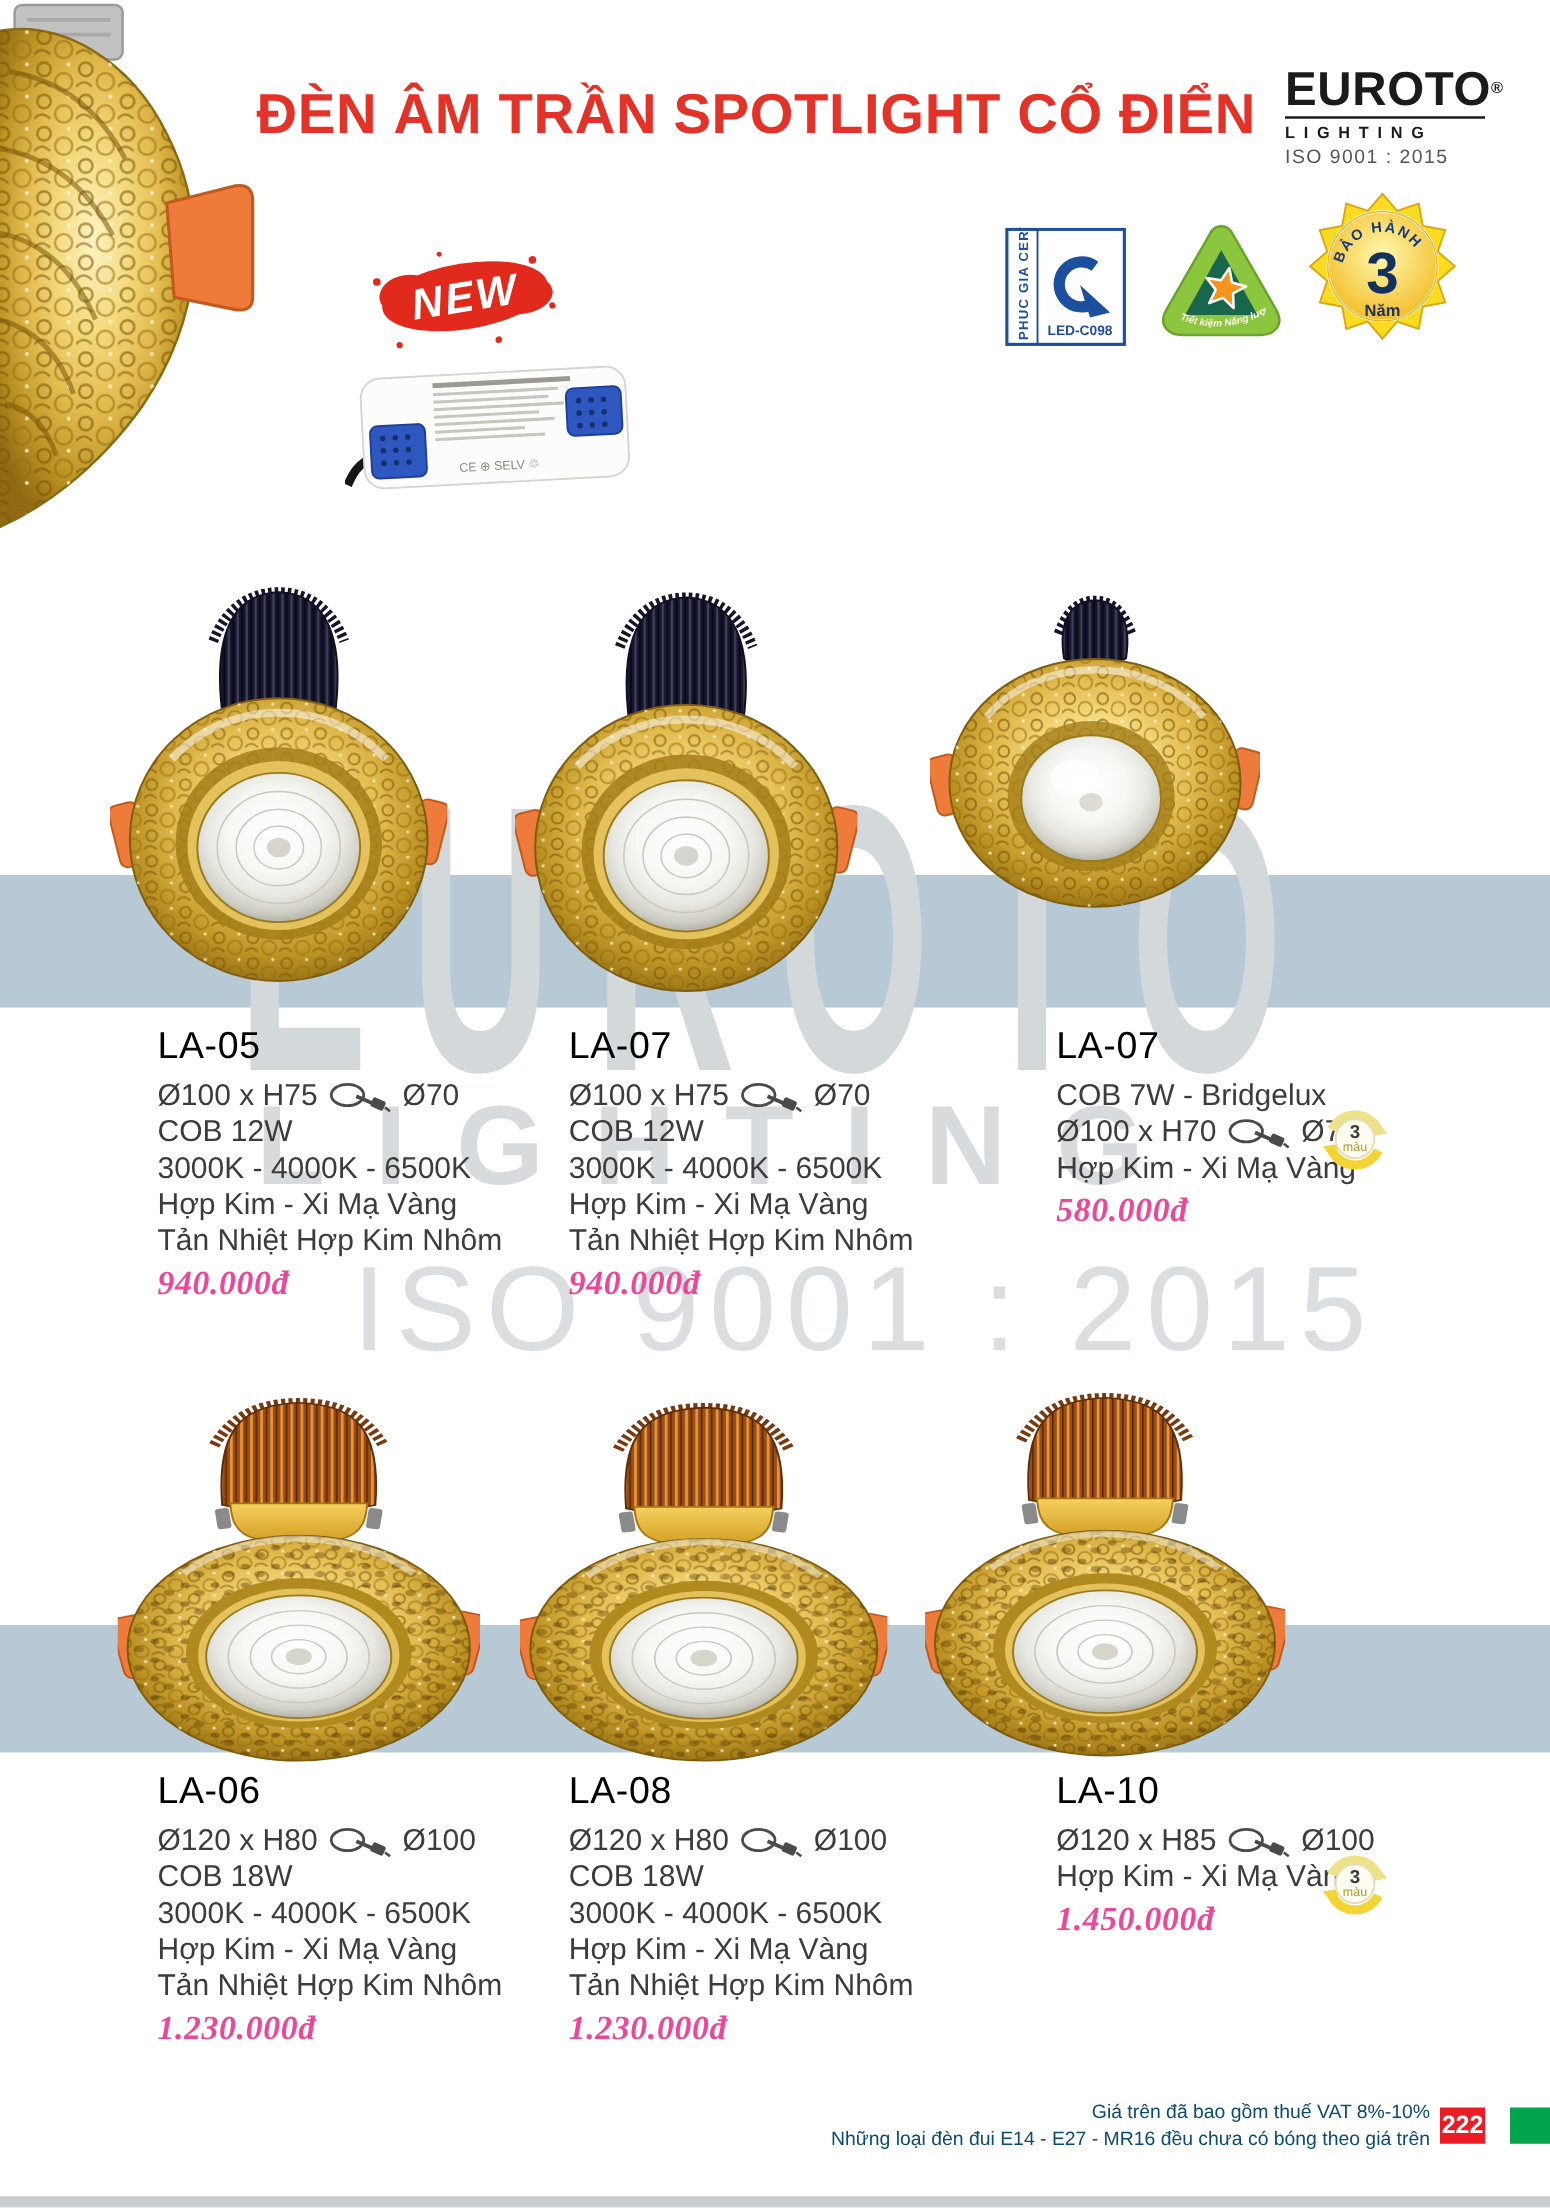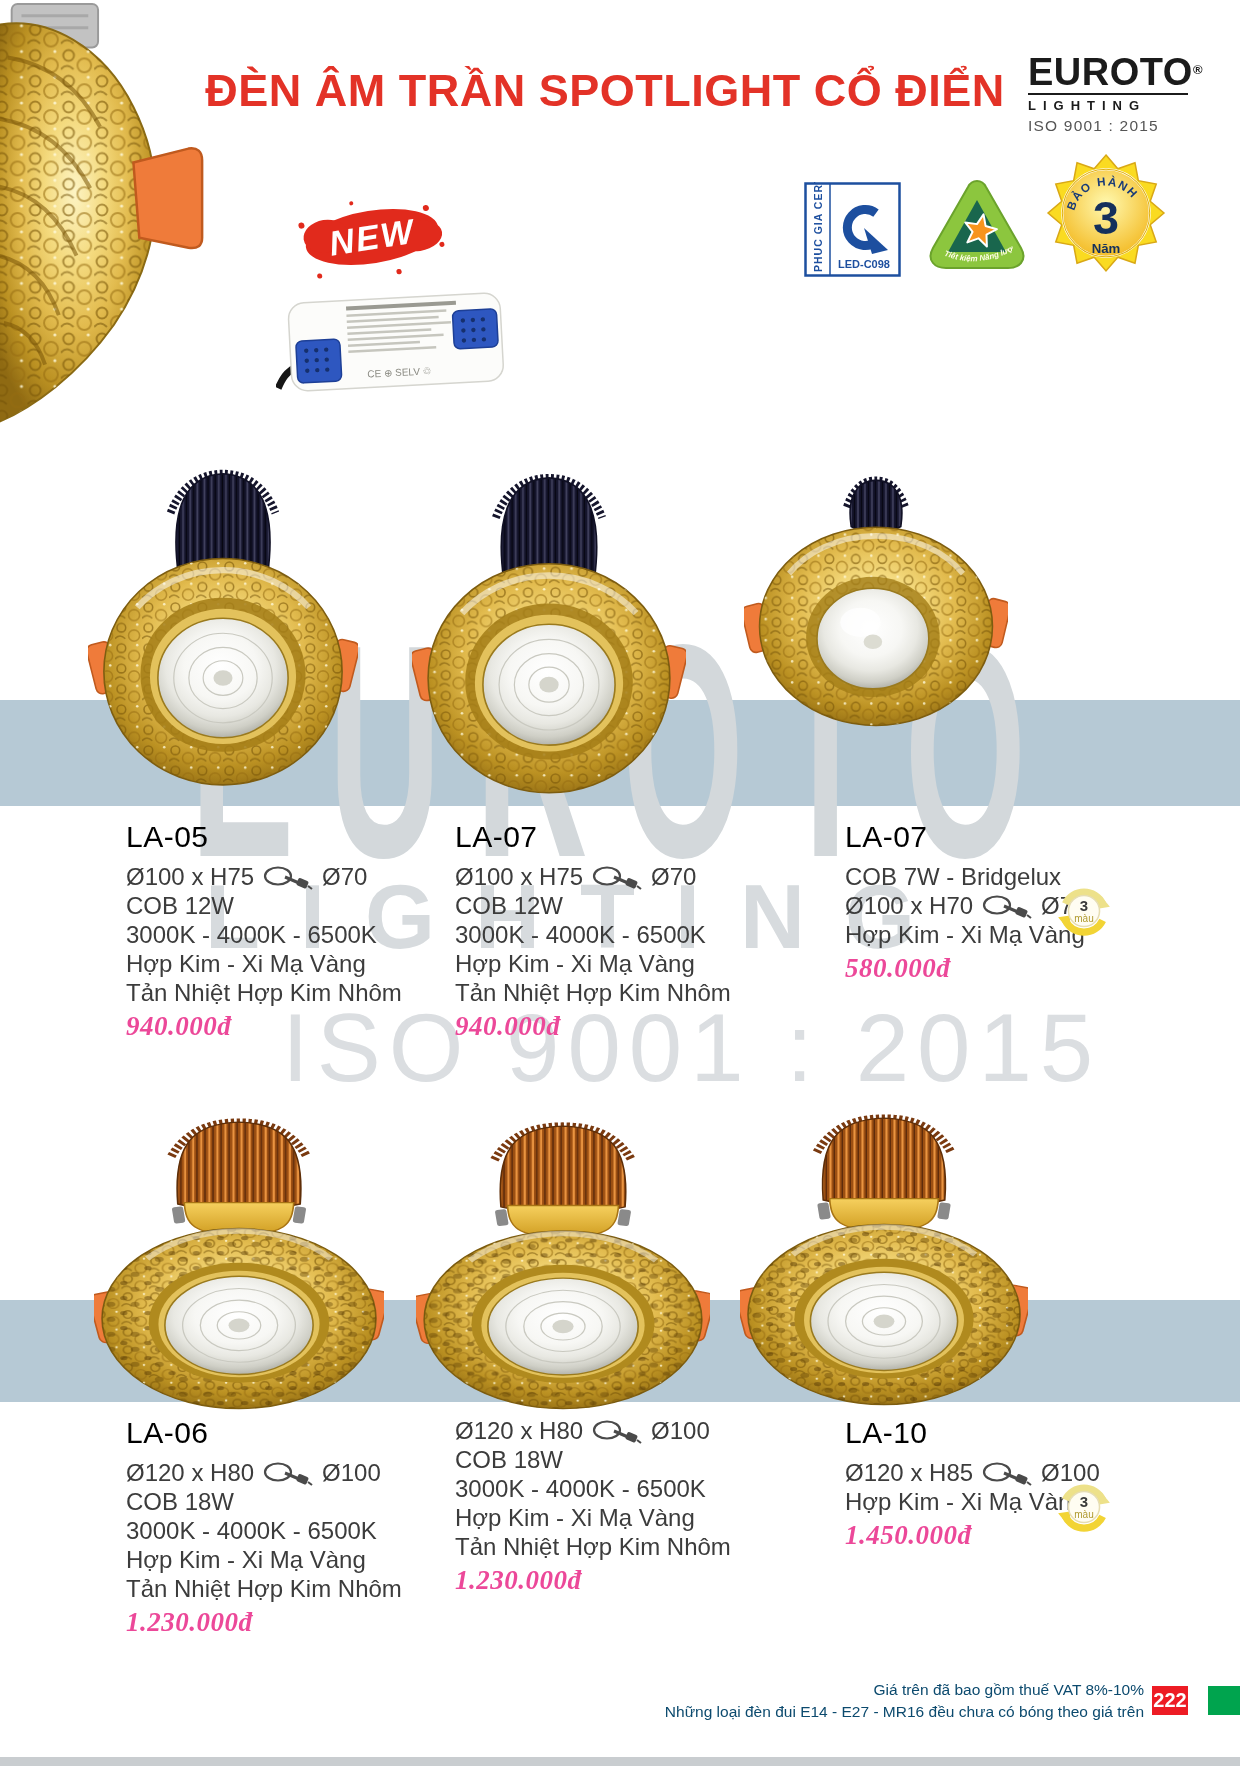--- a/index.html
+++ b/index.html
@@ -383,20 +383,21 @@
       <span>Ø100</span>
     </div>
     <div class="spec">COB 18W</div>
         <div class="spec">3000K - 4000K - 6500K</div>
         <div class="spec">Hợp Kim - Xi Mạ Vàng</div>
         <div class="spec">Tản Nhiệt Hợp Kim Nhôm</div>
         <div class="p-price">1.230.000đ</div>
 
   </div>
       <div class="product" style="left: 455px; top: 1416px;">
+    <div class="p-code">LA-08</div>
 
     <div class="spec">
       <span>Ø120 x H80</span>
       <svg class="cut-ic" viewBox="0 0 50 28">
         <ellipse cx="15" cy="13" rx="13" ry="8.5" fill="none" stroke="#4a4a4a" stroke-width="2.2"></ellipse>
         <path d="M22,14 L36,20" stroke="#4a4a4a" stroke-width="3"></path>
         <rect x="34" y="16" width="11" height="8" rx="2" fill="#4a4a4a" transform="rotate(24 39 20)"></rect>
         <path d="M45,23 l4,3" stroke="#4a4a4a" stroke-width="2"></path>
       </svg>
       <span>Ø100</span>

